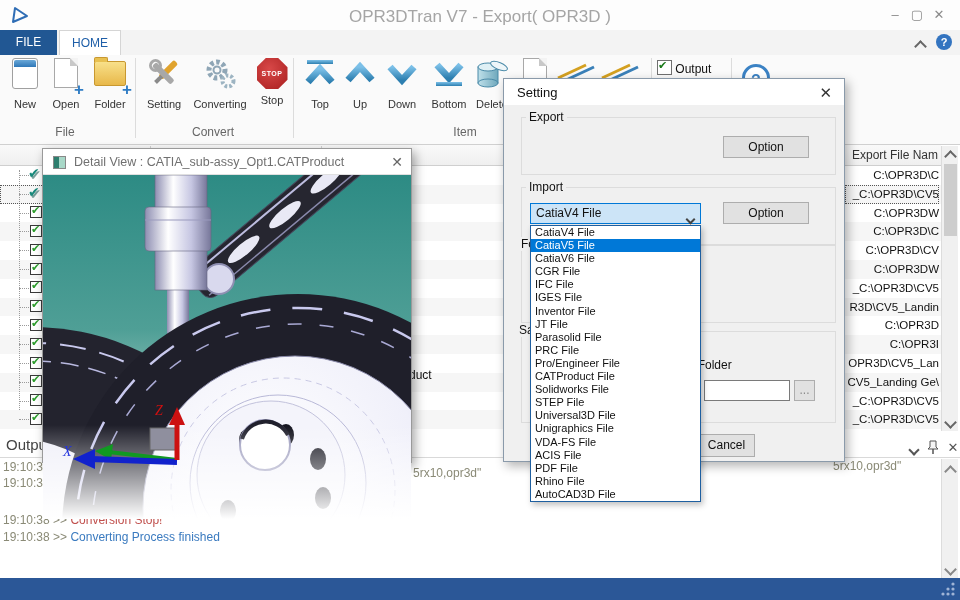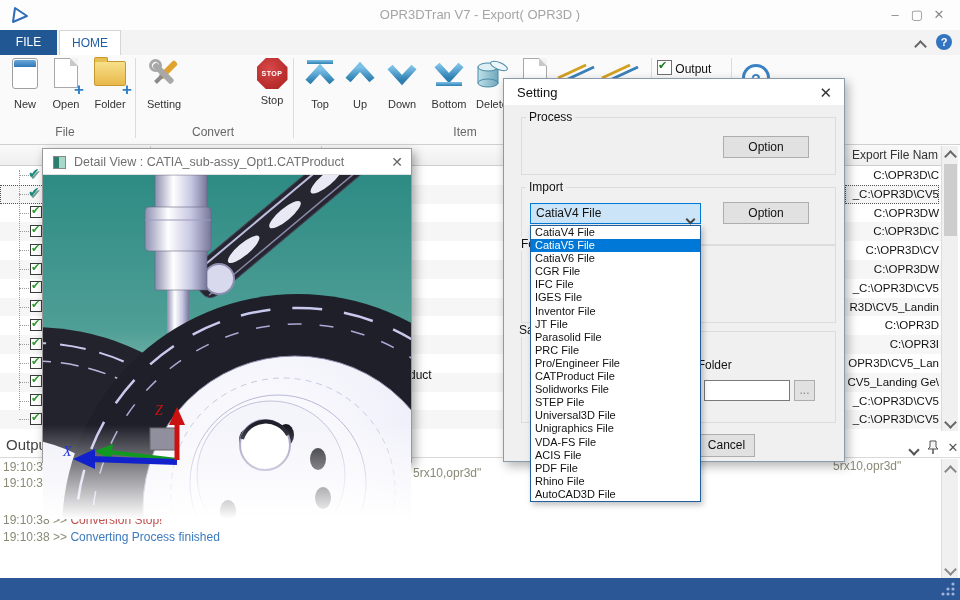--- a/index.html
+++ b/index.html
@@ -1,21 +1,21 @@
 <!DOCTYPE html>
 <html><head>
 <meta charset="utf-8">
 <style>
   html,body{margin:0;padding:0;background:#555;}
   #app{position:relative;width:960px;height:600px;background:#fff;overflow:hidden;
        font-family:"Liberation Sans","DejaVu Sans",sans-serif;color:#222;}
   .abs{position:absolute;}
   
   #titlebar{position:absolute;left:0;top:0;width:960px;height:30px;background:#fdfdfd;}
-  #apptitle{position:absolute;left:0;top:7px;width:960px;text-align:center;font-size:13px;color:#a5a5a5;}
+  #apptitle{position:absolute;left:0;top:7px;width:960px;text-align:center;font-size:17px;color:#a5a5a5;}
   .wctl{position:absolute;top:4px;width:22px;height:22px;text-align:center;line-height:22px;color:#8a8a8a;font-size:13px;}
   
   #tabrow{position:absolute;left:0;top:30px;width:960px;height:25px;background:#f3f3f3;border-bottom:1px solid #dcdcdc;}
   #tab-file{position:absolute;left:0;top:0;width:57px;height:25px;background:#215793;color:#fff;font-size:12px;text-align:center;line-height:25px;}
   #tab-home{position:absolute;left:59px;top:0;width:62px;height:25px;background:#fff;color:#1f5fa8;font-size:12px;text-align:center;line-height:25px;border:1px solid #d5d5d5;border-bottom:none;box-sizing:border-box;}
   .chev{display:inline-block;width:7px;height:7px;border-right:2px solid #666;border-bottom:2px solid #666;}
   .chev.up{transform:rotate(-135deg);}.chev.down{transform:rotate(45deg);}
   #collapse-ribbon{position:absolute;left:916px;top:7px;}
   #help-small{position:absolute;left:936px;top:4px;width:16px;height:16px;border-radius:50%;background:#3374c0;color:#fff;font-size:11px;font-weight:bold;text-align:center;line-height:16px;}
   
@@ -185,20 +185,28 @@
               <rect x="14" y="-1" width="6" height="22" rx="2" fill="#e0a32e"></rect>
               <rect x="15" y="19" width="4" height="9" fill="#8a8a8a"></rect>
             </g>
         <g transform="rotate(-45 17 16)">
               <rect x="14" y="2" width="6" height="26" rx="2" fill="#a8a8a8"></rect>
               <circle cx="17" cy="4" r="5" fill="none" stroke="#a8a8a8" stroke-width="3"></circle>
             </g>
       </svg></span>
       <span class="rlbl">Setting</span>
     </div>
+    <div class="rbtn" style="left:188px;width:64px">
+      <span class="icwrap"><svg class="ribbon-chev-svg" width="34" height="32">
+        <circle cx="14" cy="12" r="8" fill="none" stroke="#8fa6b6" stroke-width="5" stroke-dasharray="3.5 2.6"></circle>
+        <circle cx="14" cy="12" r="3.5" fill="none" stroke="#8fa6b6" stroke-width="2"></circle>
+        <circle cx="25" cy="23" r="5.5" fill="none" stroke="#9db4c2" stroke-width="4" stroke-dasharray="2.6 2"></circle>
+      </svg></span>
+      <span class="rlbl">Converting</span>
+    </div>
     <div class="rbtn" style="left:252px;width:40px">
       <span class="icwrap"><span class="icon-stop" style="display:block">STOP</span></span>
       <span class="rlbl">Stop</span>
     </div>
     <div class="grplbl" style="left:178px;width:70px">Convert</div>
     <div class="rsep" style="left:293px"></div>
 
     <div class="rbtn" style="left:300px;width:40px">
       <span class="icwrap"><svg class="ribbon-chev-svg" width="32" height="30">
         <rect x="3" y="2" width="26" height="4" fill="url(#blueG)"></rect>
@@ -463,21 +471,21 @@
       </g>
     </svg>
   </div>
 
   <div id="dlg">
     <div id="dlg-titlebar">
       <div id="dlg-title">Setting</div>
       <div id="dlg-close">✕</div>
     </div>
 
-    <span class="gbx-lbl" style="left:22px;top:31px">Process</span>
+    <span class="gbx-lbl" style="left:22px;top:31px">Export</span>
     <div class="gbx" style="left:17px;top:38px;width:313px;height:56px"></div>
     <div class="btn" style="left:219px;top:57px;width:86px;height:22px;line-height:20px">Option</div>
 
     <span class="gbx-lbl" style="left:22px;top:101px">Import</span>
     <div class="gbx" style="left:17px;top:108px;width:313px;height:56px"></div>
     <div class="combo focus" style="left:26px;top:124px;width:171px">
       <span>CatiaV4 File</span>
       <span class="cchev"><span class="chev down" style="border-color:#444;width:5px;height:5px"></span></span>
     </div>
     <div class="btn" style="left:219px;top:123px;width:86px;height:22px;line-height:20px">Option</div>

